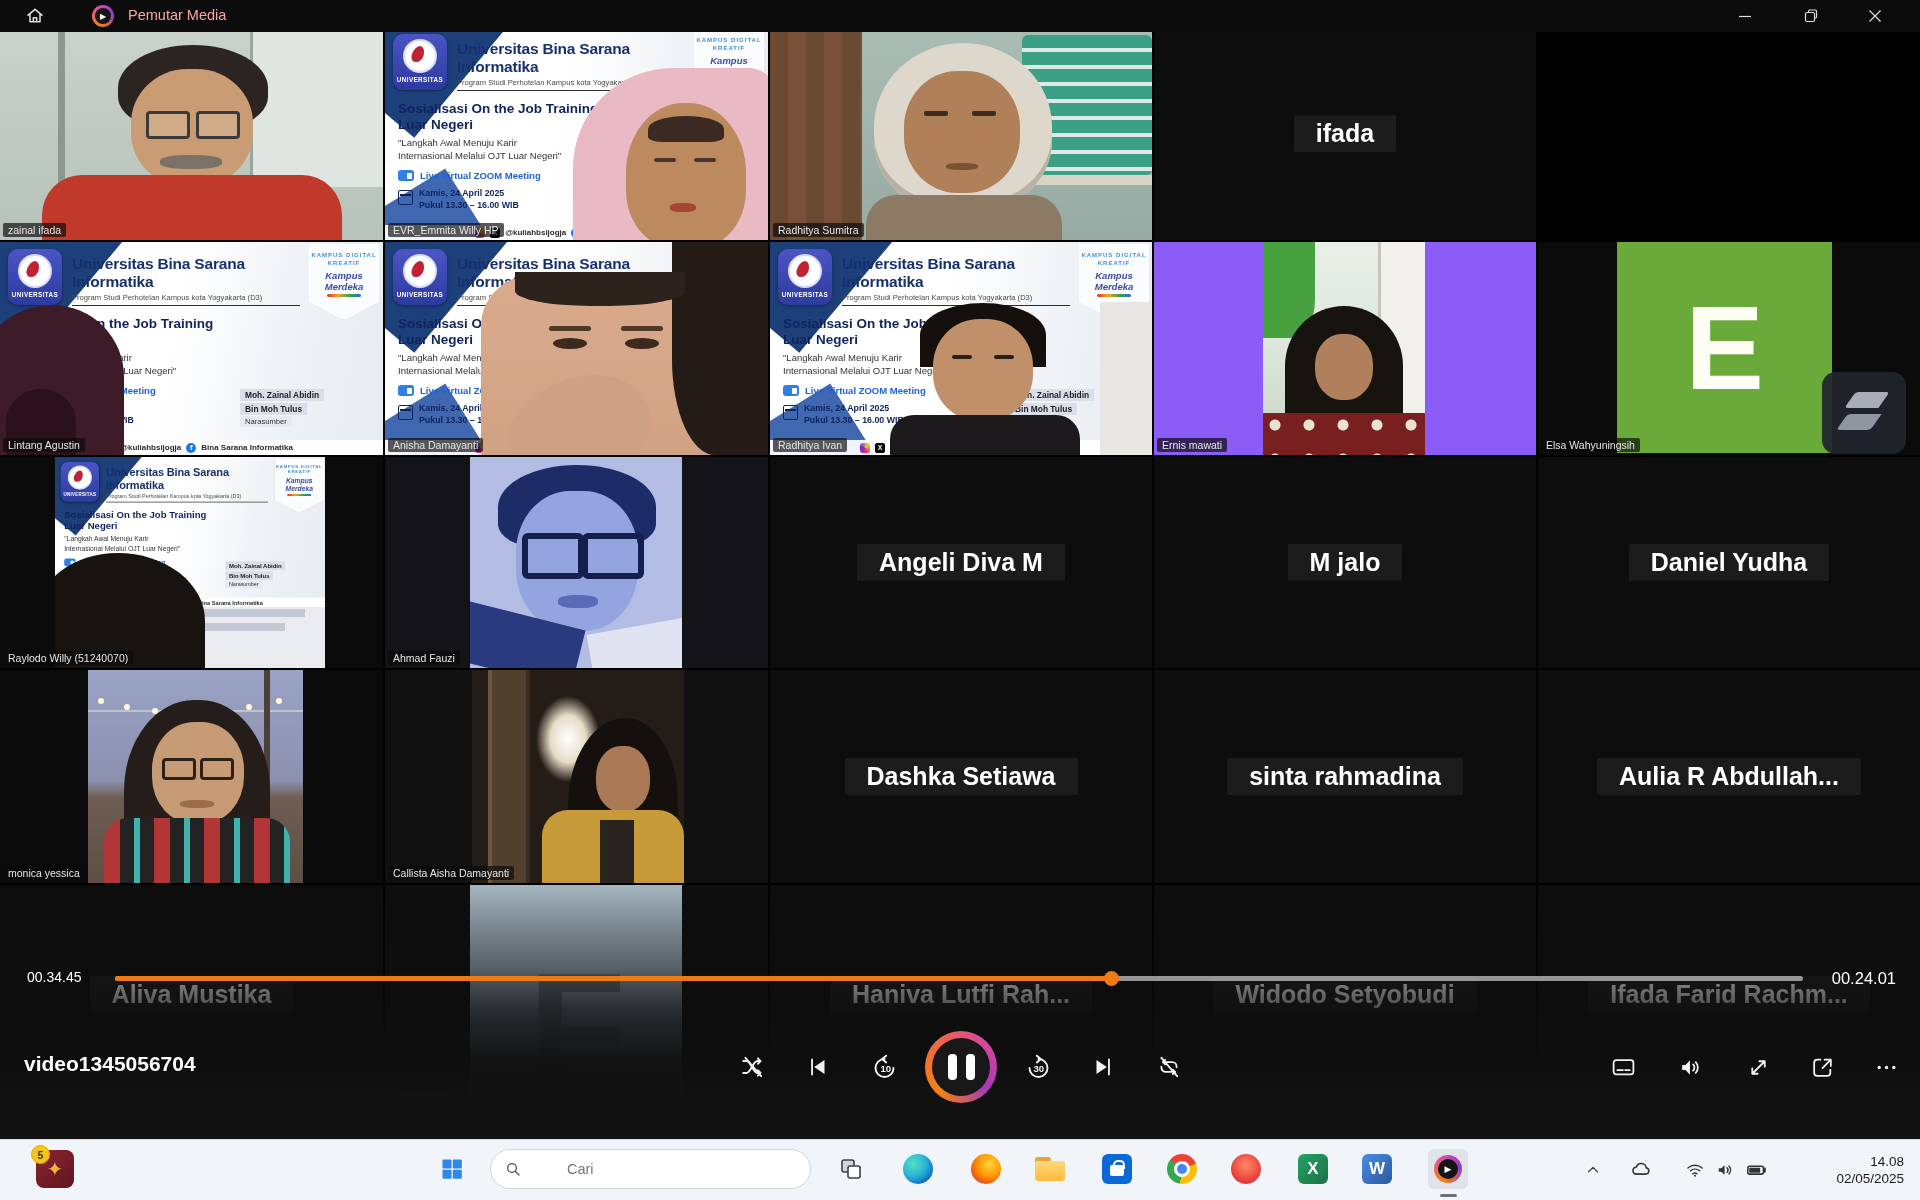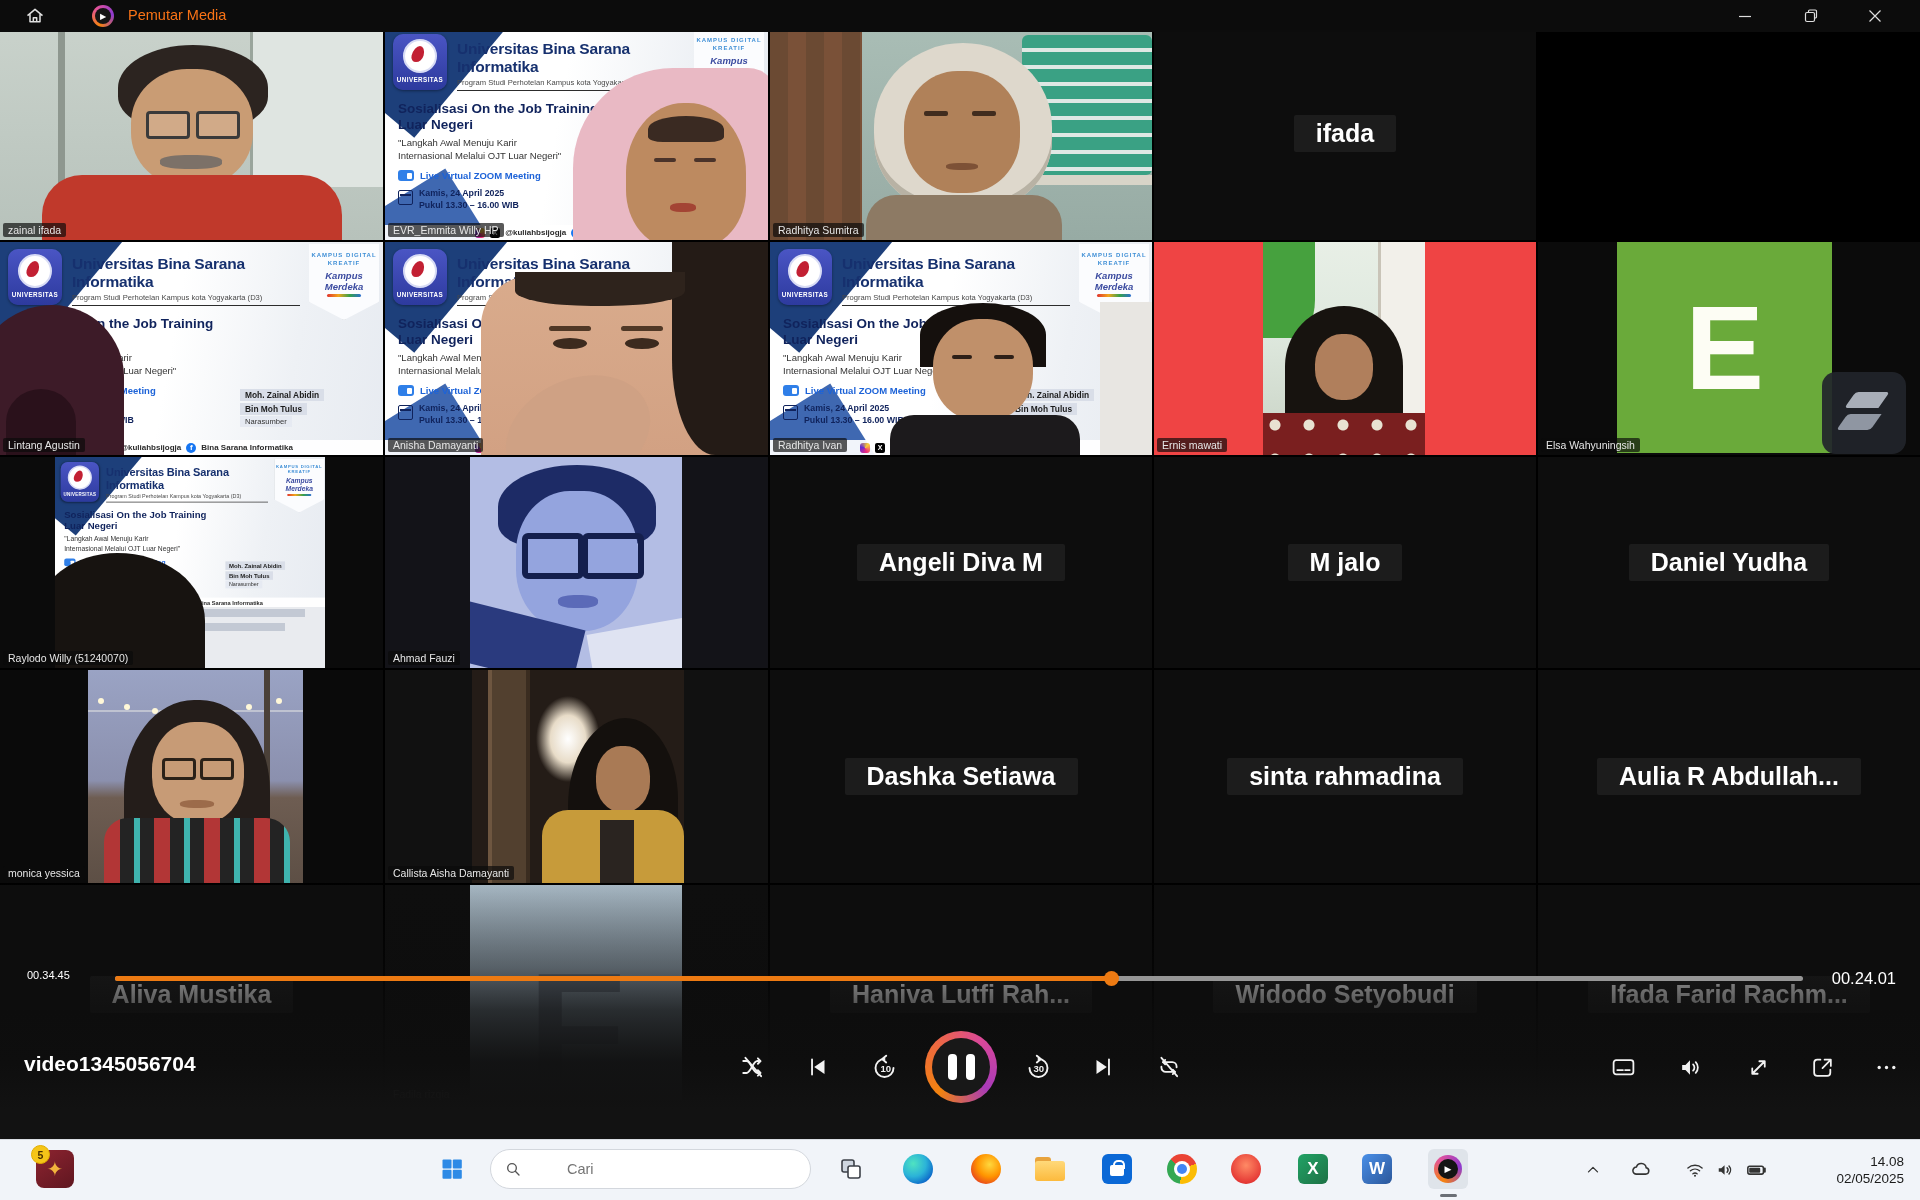--- a/index.html
+++ b/index.html
@@ -5,21 +5,21 @@
   html,body{margin:0;padding:0;background:#000;width:1920px;height:1200px;overflow:hidden;
     font-family:"Liberation Sans",sans-serif;-webkit-font-smoothing:antialiased;}
   .abs{position:absolute;}
   
   #titlebar{position:absolute;left:0;top:0;width:1920px;height:32px;background:#0c0c0c;z-index:50;}
   #titlebar .home{position:absolute;left:20px;top:5px;width:30px;height:22px;display:flex;align-items:center;justify-content:center;}
   #titlebar .applogo{position:absolute;left:92px;top:5px;width:22px;height:22px;border-radius:50%;
     background:conic-gradient(from 200deg,#f5820f,#e2529a,#8e3ad1,#f5820f);display:flex;align-items:center;justify-content:center;}
   #titlebar .applogo i{width:16px;height:16px;border-radius:50%;background:#151515;color:#fff;font-style:normal;
     font-size:8px;display:flex;align-items:center;justify-content:center;}
-  #titlebar .wtitle{position:absolute;left:128px;top:7px;color:#f97316;font-size:14.5px;}
+  #titlebar .wtitle{position:absolute;left:128px;top:7px;color:#fca5a5;font-size:14.5px;}
   .wbtn{position:absolute;top:0;width:46px;height:32px;display:flex;align-items:center;justify-content:center;color:#dedede;}
   
   #video{position:absolute;left:0;top:27px;width:1920px;height:1077px;background:#000;z-index:1;}
   .tile{position:absolute;overflow:hidden;background:#0b0b0b;}
   .plabel{position:absolute;left:3px;bottom:3px;background:rgba(10,10,10,.68);color:#e6e6e6;font-size:10.5px;
     padding:1px 5px;border-radius:2px;white-space:nowrap;z-index:5;}
   .ncard-wrap{position:absolute;inset:0;display:flex;align-items:center;justify-content:center;background:#0d0d0d;}
   .ncard{background:#1c1c1c;color:#fff;font-weight:bold;font-size:25px;padding:4px 22px;border-radius:2px;white-space:nowrap;}
   
   .banner{position:absolute;left:0;top:0;width:383px;height:213px;background:
@@ -76,21 +76,21 @@
   
   #watermark{position:absolute;left:1822px;top:372px;width:84px;height:82px;background:rgba(34,37,43,.92);
     border-radius:14px;z-index:6;display:flex;align-items:center;justify-content:center;overflow:hidden;}
   #watermark .s1,#watermark .s2{position:absolute;width:34px;height:16px;background:#a8aeb8;transform:skewX(-35deg);}
   #watermark .s1{left:28px;top:20px;border-radius:3px 3px 0 3px;}
   #watermark .s2{left:20px;top:42px;border-radius:3px 0 3px 3px;background:#8f96a2;}
   
   #dim{position:absolute;left:0;top:880px;width:1920px;height:260px;z-index:10;
     background:linear-gradient(180deg,rgba(13,13,13,0) 0%,rgba(13,13,13,.42) 34%,rgba(13,13,13,.75) 50%,rgba(14,14,14,.95) 70%,#121212 88%);}
   #timebar{position:absolute;left:0;top:966px;width:1920px;height:26px;z-index:20;color:#fff;}
-  #timebar .t-el{position:absolute;left:27px;top:3px;font-size:11px;}
+  #timebar .t-el{position:absolute;left:27px;top:3px;font-size:14px;}
   #timebar .t-re{position:absolute;right:24px;top:3px;font-size:16.5px;}
   #track{position:absolute;left:115px;right:117px;top:10px;height:5px;border-radius:3px;background:#969696;}
   #trackfill{position:absolute;left:0;top:0;height:5px;border-radius:3px;background:#ed7a12;}
   #knob{position:absolute;top:-5px;width:15px;height:15px;border-radius:50%;background:#ed7a12;}
   #ctrlrow{position:absolute;left:0;top:1028px;width:1920px;height:76px;z-index:20;text-align:right;}
   .mtitle{position:absolute;left:24px;top:24px;color:#fff;font-size:21px;font-weight:bold;}
   .tbtn{position:absolute;width:40px;height:40px;top:19px;display:flex;align-items:center;justify-content:center;}
   .tbtn svg{stroke:#f2f2f2;fill:none;stroke-width:1.7;stroke-linecap:round;stroke-linejoin:round;}
   .tbtn svg text{fill:#f2f2f2;stroke:none;font-size:8.5px;font-weight:bold;font-family:"Liberation Sans",sans-serif;}
   .tbtn svg .fill{fill:#f2f2f2;stroke:none;}
@@ -412,21 +412,21 @@
       <div class="abs" style="right:0;top:60px;width:52px;height:153px;background:#e8e6e2;"></div>
       <div class="abs" style="left:150px;bottom:88px;width:126px;height:64px;background:#15100d;border-radius:55% 55% 0 0;"></div>
       <div class="abs" style="left:163px;bottom:34px;width:100px;height:102px;background:#c0906a;border-radius:46%;"></div>
       <div class="abs" style="left:182px;bottom:96px;width:20px;height:4px;background:#2e2018;border-radius:2px;"></div>
       <div class="abs" style="left:224px;bottom:96px;width:20px;height:4px;background:#2e2018;border-radius:2px;"></div>
       <div class="abs" style="left:120px;bottom:0;width:190px;height:40px;background:#1c1a1c;border-radius:24px 24px 0 0;"></div>
     </div>
     <span class="plabel">Radhitya Ivan</span>
   </div>
 
-  <div class="tile" style="left:1154px;top:215px;width:382px;height:213px;background:#ef4444;">
+  <div class="tile" style="left:1154px;top:215px;width:382px;height:213px;background:#8b5cf6;">
     <div class="scene" style="left:109px;width:162px;right:auto;background:linear-gradient(180deg,#e8efe6 0%,#dfe9df 40%,#c8d2c4 100%);">
       <div class="abs" style="left:0;top:0;width:52px;height:96px;background:#46a13e;border-radius:0 0 40% 0;"></div>
       <div class="abs" style="right:0;top:0;width:44px;height:213px;background:#f2f0ea;border-left:3px solid #c9c4b8;"></div>
       <div class="abs" style="left:22px;top:64px;width:118px;height:120px;background:#17130f;border-radius:52% 52% 0 0;"></div>
       <div class="abs" style="left:52px;top:92px;width:58px;height:66px;background:#b07f5c;border-radius:46%;"></div>
       <div class="abs" style="left:0;bottom:0;width:162px;height:42px;background:radial-gradient(circle at 12px 12px,#e8e2d2 5px,#7a1f1f 6px) 0 0/34px 34px;"></div>
     </div>
     <span class="plabel">Ernis mawati</span>
   </div>
 

